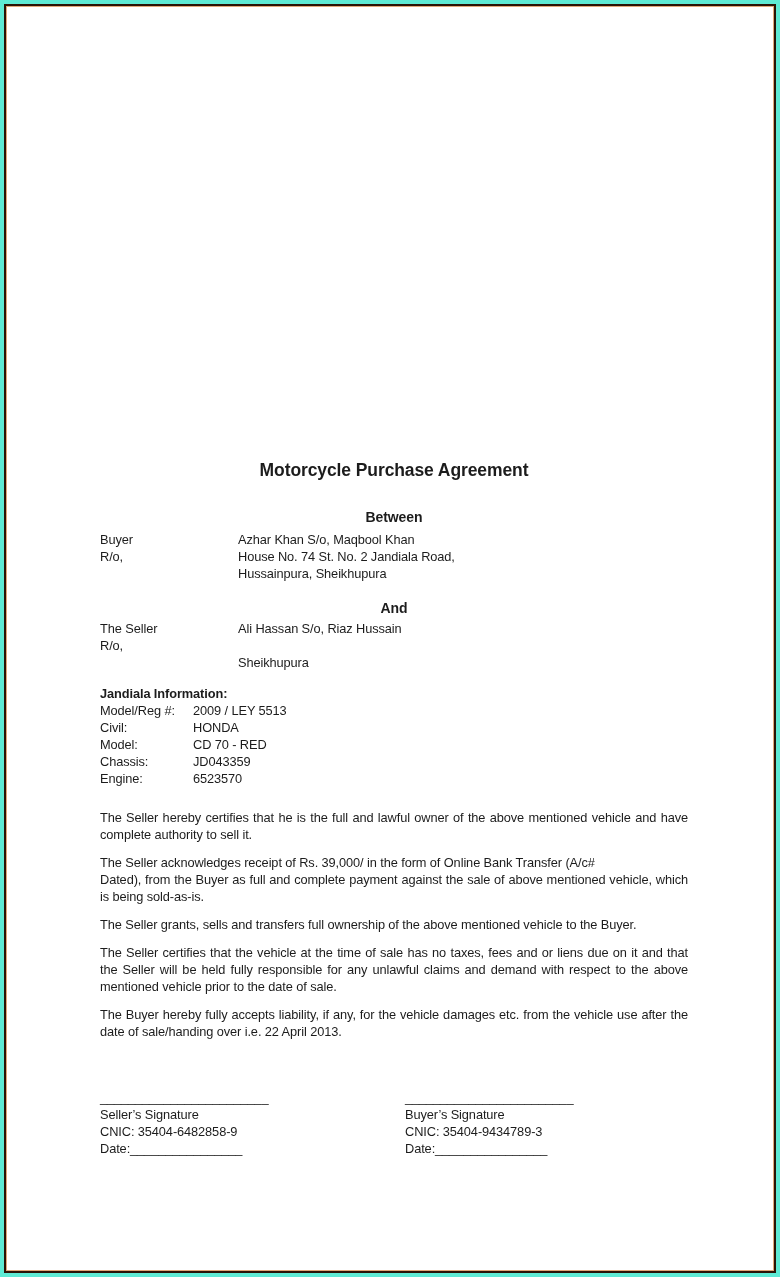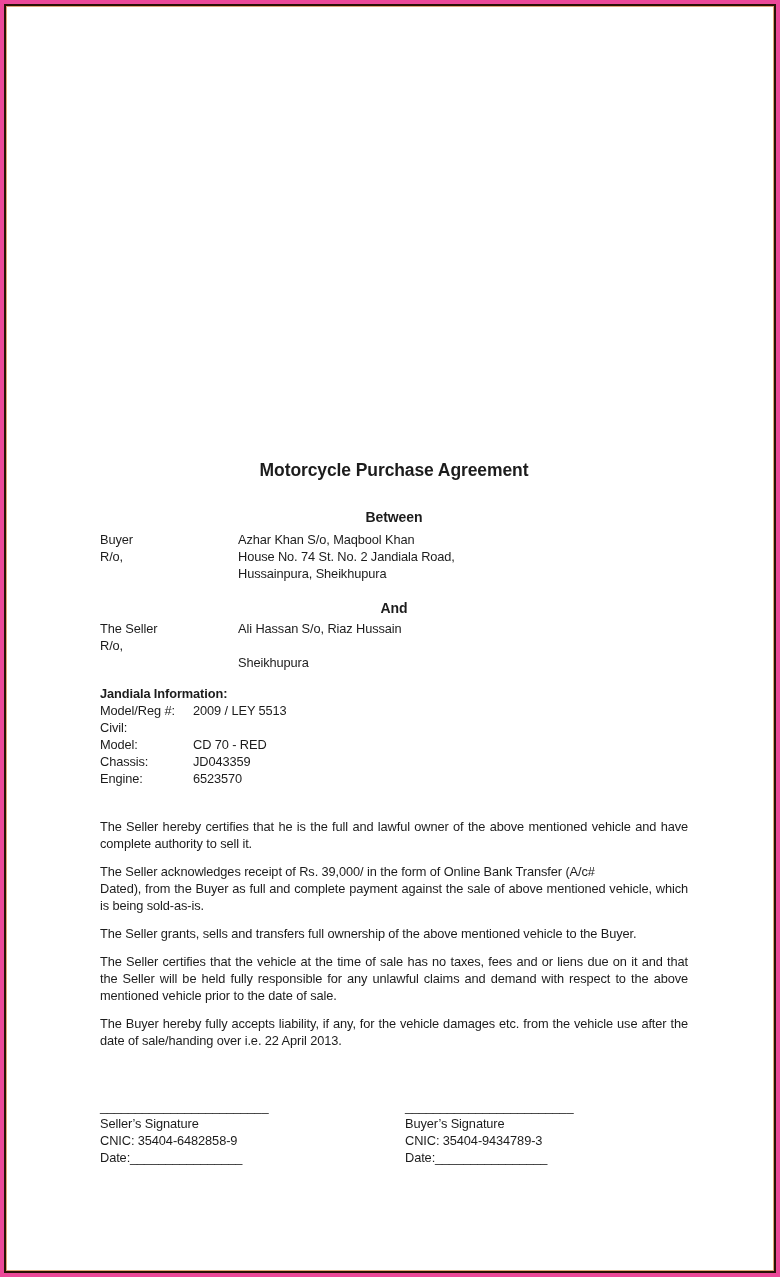--- a/index.html
+++ b/index.html
@@ -1,19 +1,19 @@
 <!DOCTYPE html>
 <html><head>
 <meta charset="utf-8">
 <style>
   html, body { margin: 0; padding: 0; background: #fff; }
   .frame {
     width: 780px; height: 1277px;
     box-sizing: border-box;
-    background: #ec4899;          
+    background: #5eead4;          
     padding: 4px;
   }
   .page {
     position: relative;
     width: 100%; height: 100%;
     box-sizing: border-box;
     background: #FFFFFF;
     border: 2px solid #2A1306;    
     box-shadow: inset 0 0 0 1px #E0A678; 
     overflow: hidden;
@@ -48,21 +48,21 @@
   .kv-row { display: flex; }
   .kv-label { flex: 0 0 138px; width: 138px; }
   .kv-value { flex: 1; }
   .vehicle-heading { margin-top: 14px; font-weight: bold; }
   .vehicle .kv-label { flex: 0 0 93px; width: 93px; }
   .para {
     margin: 11px 0 0 0;
     text-align: justify;
     white-space: pre-line;
   }
-  .para.first { margin-top: 31px; }
+  .para.first { margin-top: 22px; }
   .sig-row { display: flex; margin-top: 49px; }
   .sig-col { width: 305px; }
   .sig-col.right { flex: 1; }
   .sig-col div { line-height: 17px; }
 </style>
 </head>
 <body>
 
 <div class="frame">
   <div class="page">
@@ -105,20 +105,21 @@
 
       <div class="vehicle-heading">Jandiala Information:</div>
 
       <div class="vehicle">
         <div class="kv-row">
           <span class="kv-label">Model/Reg #:</span>
           <span class="kv-value">2009 / LEY 5513</span>
         </div>
         <div class="kv-row">
           <span class="kv-label">Civil:</span>
+          <span class="kv-value">HONDA</span>
         </div>
         <div class="kv-row">
           <span class="kv-label">Model:</span>
           <span class="kv-value">CD 70 - RED</span>
         </div>
         <div class="kv-row">
           <span class="kv-label">Chassis:</span>
           <span class="kv-value">JD043359</span>
         </div>
         <div class="kv-row">

